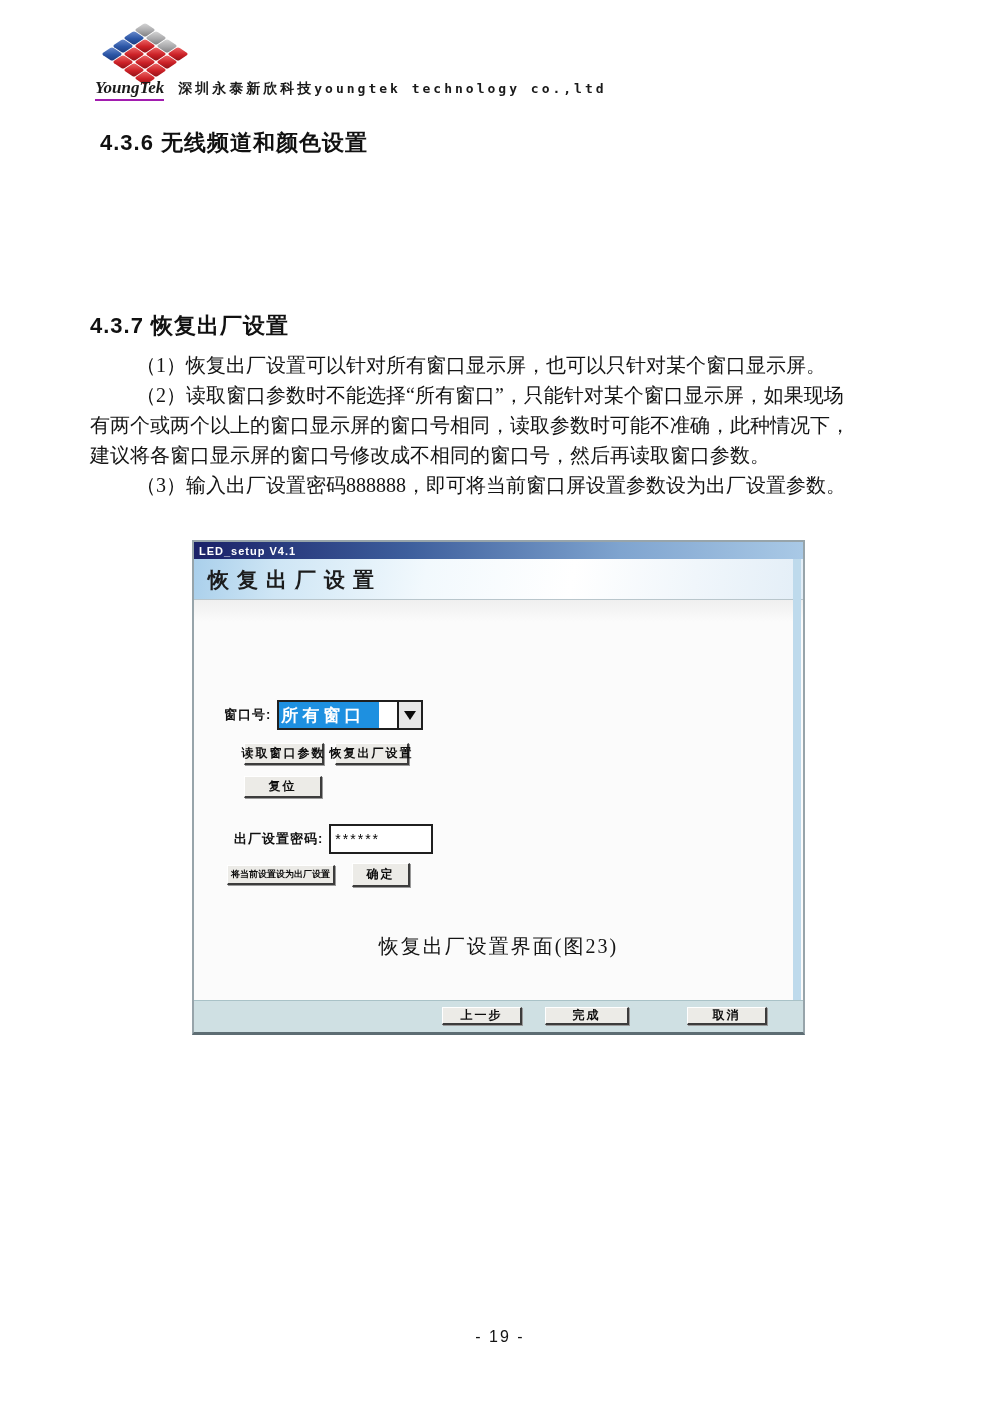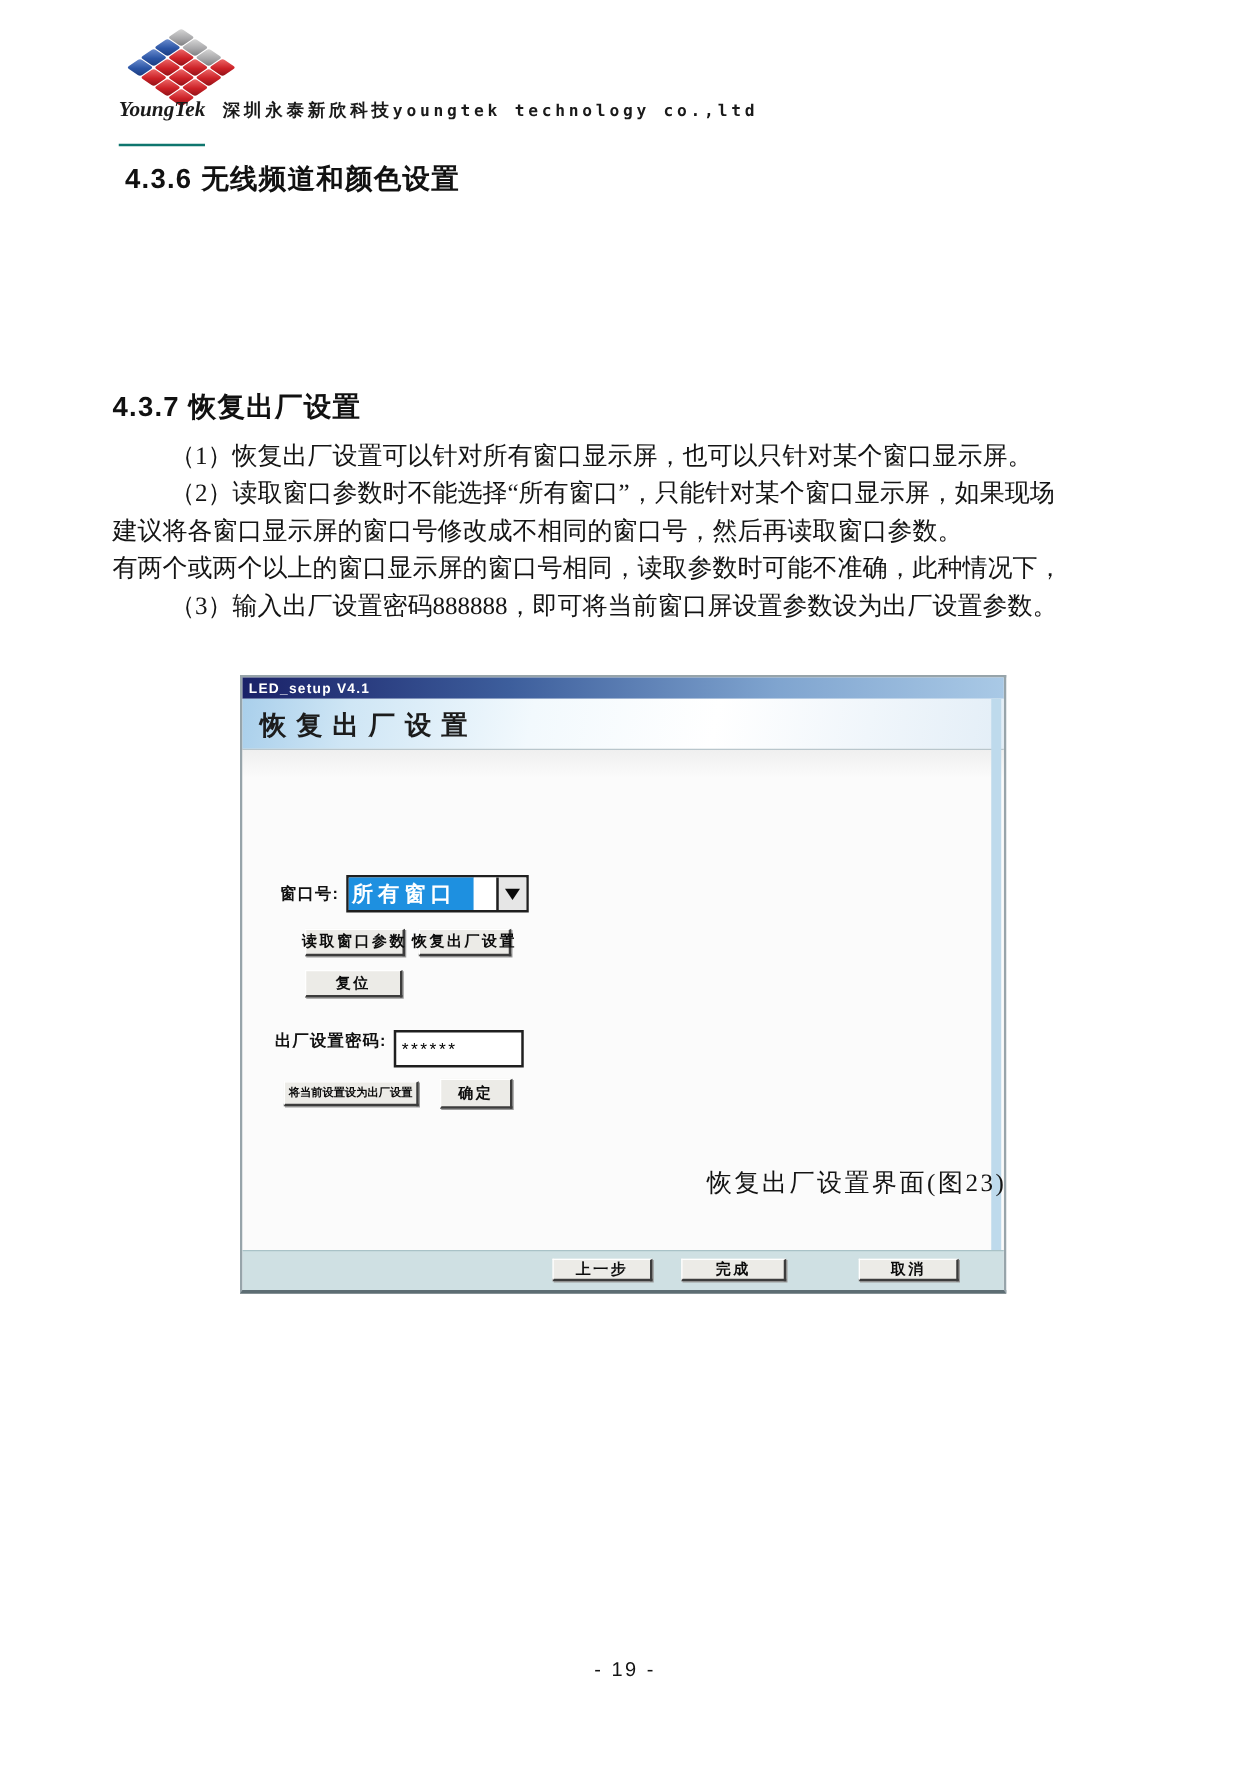--- a/index.html
+++ b/index.html
@@ -9,21 +9,21 @@
     overflow:hidden;
   }
   
   .logo-block{position:absolute;left:95px;top:24px;width:110px;height:60px;}
   .cell{position:absolute;width:12px;height:12px;transform:scale(1.25,.85) rotate(45deg);border-radius:2px;}
   .c-gray{background:linear-gradient(135deg,#d8d8d8,var(--brand_gray) 55%,#7c7c7e);}
   .c-blue{background:linear-gradient(135deg,#6e8fd0,var(--brand_blue) 55%,#1b3a7d);}
   .c-red{background:linear-gradient(135deg,#ef6a6a,var(--brand_red) 55%,#8e1116);}
   .brand-line{position:absolute;left:95px;top:78px;white-space:nowrap;display:flex;align-items:baseline;}
   .brand{font-style:italic;font-weight:bold;font-size:17px;letter-spacing:0px;
-         border-bottom:2px solid #0f766e;padding-bottom:17px;font-family:"Liberation Serif",serif;}
+         border-bottom:2px solid #a21caf;padding-bottom:1px;font-family:"Liberation Serif",serif;}
   .company-cn{font-weight:bold;font-size:14px;letter-spacing:3px;margin-left:14px;
               font-family:"Liberation Sans",sans-serif;}
   .company-en{font-weight:bold;font-size:13px;letter-spacing:3px;
               font-family:"DejaVu Sans Mono","Liberation Mono",monospace;}
   
   .doc-section{position:absolute;left:90px;width:828px;}
   .sec-heading{font-family:"Liberation Sans","DejaVu Sans",sans-serif;font-weight:bold;
                font-size:22px;letter-spacing:1px;color:#111;}
   .para-line{font-size:20px;line-height:29.5px;height:29.5px;white-space:nowrap;color:#141414;}
   .ind{padding-left:56px;}
@@ -56,28 +56,28 @@
             border-top:9px solid #0a0a0a;}
   
   .btn95{position:absolute;background:#ecebe7;color:#0c0c0c;font-weight:bold;font-size:12px;
          font-family:"Liberation Sans",sans-serif;letter-spacing:2px;
          border-top:1px solid #ffffff;border-left:1px solid #ffffff;
          border-right:2px solid #3c3c3c;border-bottom:2px solid #3c3c3c;
          box-shadow:1px 1px 0 #9a9a9a;display:flex;align-items:center;justify-content:center;
          padding:0;white-space:nowrap;}
   .btn-small{font-size:9px;letter-spacing:0px;}
   
-  .row-pass{position:absolute;left:26px;top:224px;display:flex;}
+  .row-pass{position:absolute;left:40px;top:224px;display:flex;align-items:center;}
   .pass-input{width:92px;height:22px;border:2px solid #1f1f1f;background:#fff;margin-left:6px;
               font-size:14px;letter-spacing:2px;padding:2px 4px;font-family:"Liberation Sans",sans-serif;}
   
   .dlg-bottombar{position:absolute;left:0;right:0;bottom:0;height:31px;
                  background:var(--footerbar_blue);border-top:1px solid #a9c2c7;}
   
-  .fig-caption{position:absolute;left:192px;top:933px;width:613px;text-align:right;
+  .fig-caption{position:absolute;left:192px;top:933px;width:613px;text-align:center;
                font-size:20px;letter-spacing:2px;color:#141414;}
   .page-footer{position:absolute;left:0;top:1328px;width:100%;text-align:center;
                font-size:16px;letter-spacing:2px;color:#141414;
                font-family:"Liberation Sans",sans-serif;}
 </style>
 </head>
 <body>
 
 <div class="logo-block">
   <span class="cell c-gray" style="left:44px;top:0px"></span>
@@ -105,22 +105,22 @@
 
 <div class="doc-section" style="top:128px;">
   <div class="sec-heading" style="margin-left:10px;">4.3.6 无线频道和颜色设置</div>
 </div>
 
 <div class="doc-section s2" style="top:311px;">
   <div class="sec-heading">4.3.7 恢复出厂设置</div>
   <div style="margin-top:9px;">
     <div class="para-line ind">（1）恢复出厂设置可以针对所有窗口显示屏，也可以只针对某个窗口显示屏。</div>
     <div class="para-line ind">（2）读取窗口参数时不能选择“所有窗口”，只能针对某个窗口显示屏，如果现场</div>
+    <div class="para-line">有两个或两个以上的窗口显示屏的窗口号相同，读取参数时可能不准确，此种情况下，</div>
     <div class="para-line">建议将各窗口显示屏的窗口号修改成不相同的窗口号，然后再读取窗口参数。</div>
-    <div class="para-line">有两个或两个以上的窗口显示屏的窗口号相同，读取参数时可能不准确，此种情况下，</div>
     <div class="para-line ind">（3）输入出厂设置密码888888，即可将当前窗口屏设置参数设为出厂设置参数。</div>
   </div>
 </div>
 
 <div class="dialog">
   <div class="dlg-titlebar">
     <span>LED_setup V4.1</span>
   </div>
   <div class="dlg-header">
     <span class="dlg-header-title">恢复出厂设置</span>

